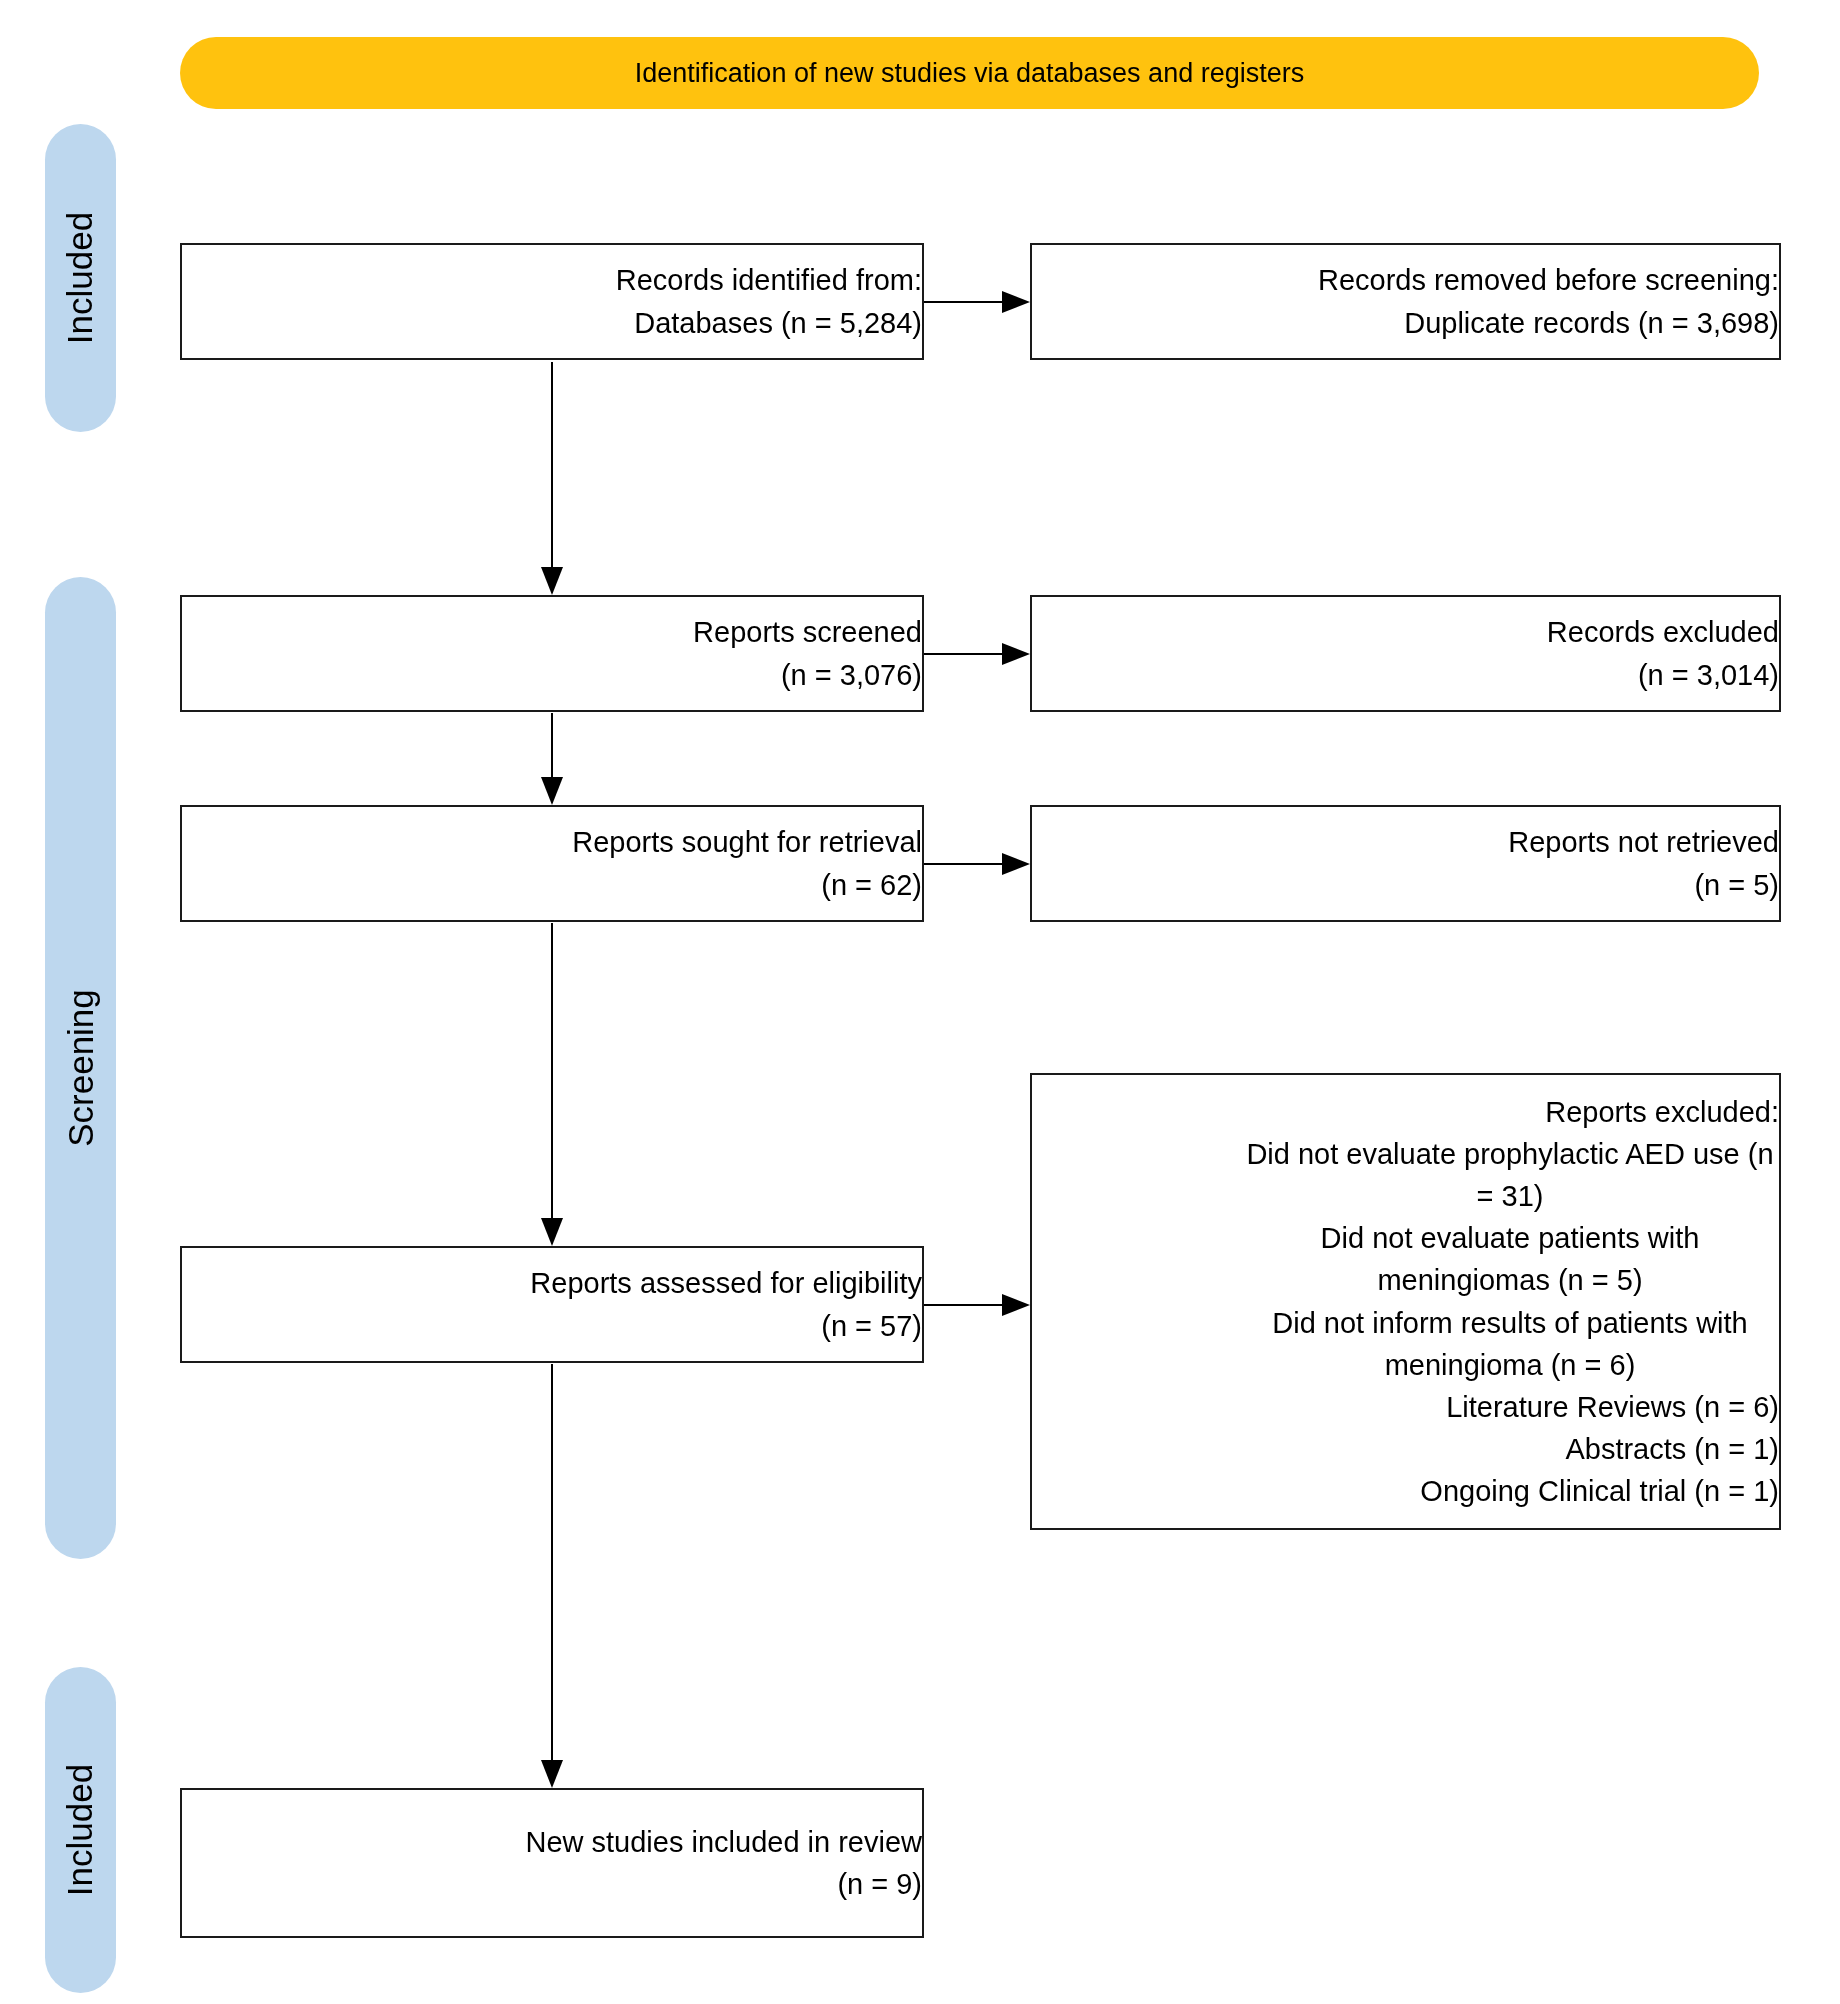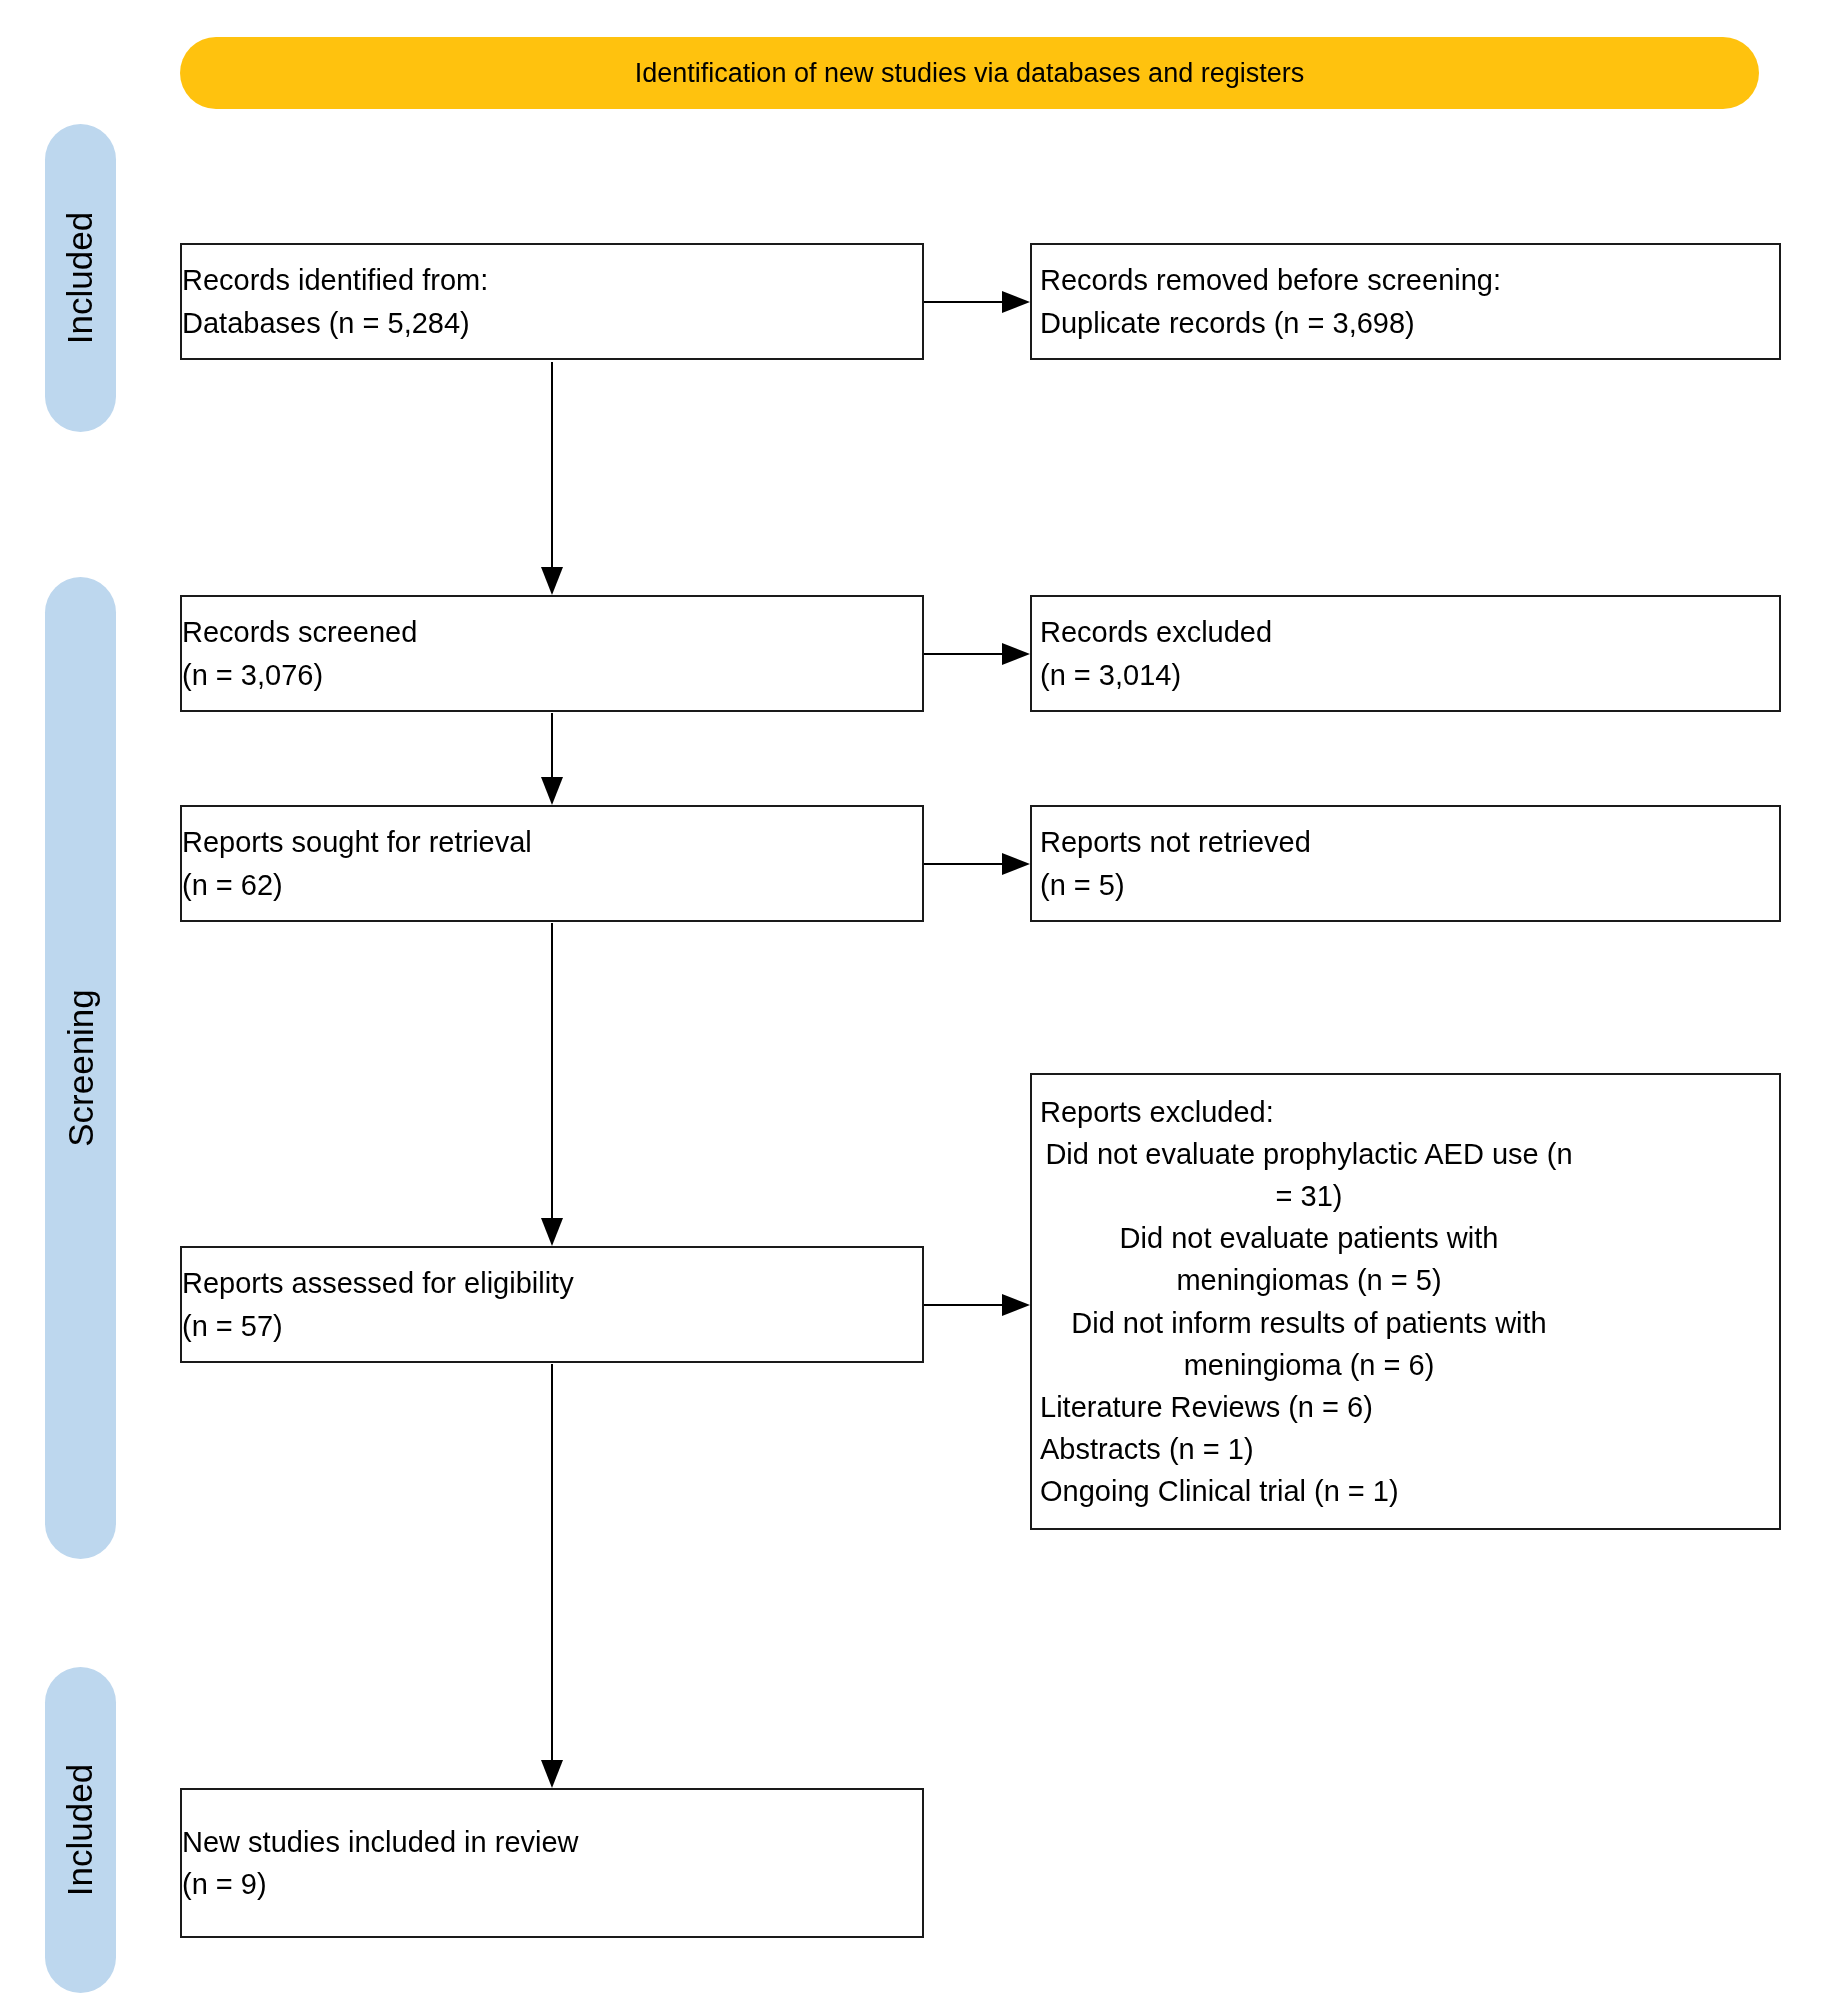--- a/index.html
+++ b/index.html
@@ -42,21 +42,21 @@
   .pill-mid    { top: 577px; height: 982px; }
   .pill-bottom { top: 1667px; height: 326px; }
 
   
   .fbox {
     position: absolute;
     box-sizing: border-box;
     background: #ffffff;
     border: 2.4px solid #1a1a1a;
     display: flex; flex-direction: column;
-    align-items: flex-start; justify-content: center;
+    align-items: flex-end; justify-content: center;
     text-align: center;
     font-size: 29px;
     line-height: 1.45;
   }
   .col-left  { left: 180px;  width: 744px; }
   .col-right { left: 1030px; width: 751px; padding-left: 8px; }
   .row1  { top: 243px;  height: 117px; }
   .row2  { top: 595px; height: 117px; }
   .row3  { top: 805px; height: 117px; }
   .row4l { top: 1246px; height: 117px; }
@@ -126,21 +126,21 @@
   <div class="fbox col-left row1">
     <span>Records identified from:</span>
     <span>Databases (n = 5,284)</span>
   </div>
   <div class="fbox col-right row1">
     <span>Records removed before screening:</span>
     <span>Duplicate records (n = 3,698)</span>
   </div>
 
   <div class="fbox col-left row2">
-    <span>Records screened</span>
+    <span>Reports screened</span>
     <span>(n = 3,076)</span>
   </div>
   <div class="fbox col-right row2">
     <span>Records excluded</span>
     <span>(n = 3,014)</span>
   </div>
 
   <div class="fbox col-left row3">
     <span>Reports sought for retrieval</span>
     <span>(n = 62)</span>

